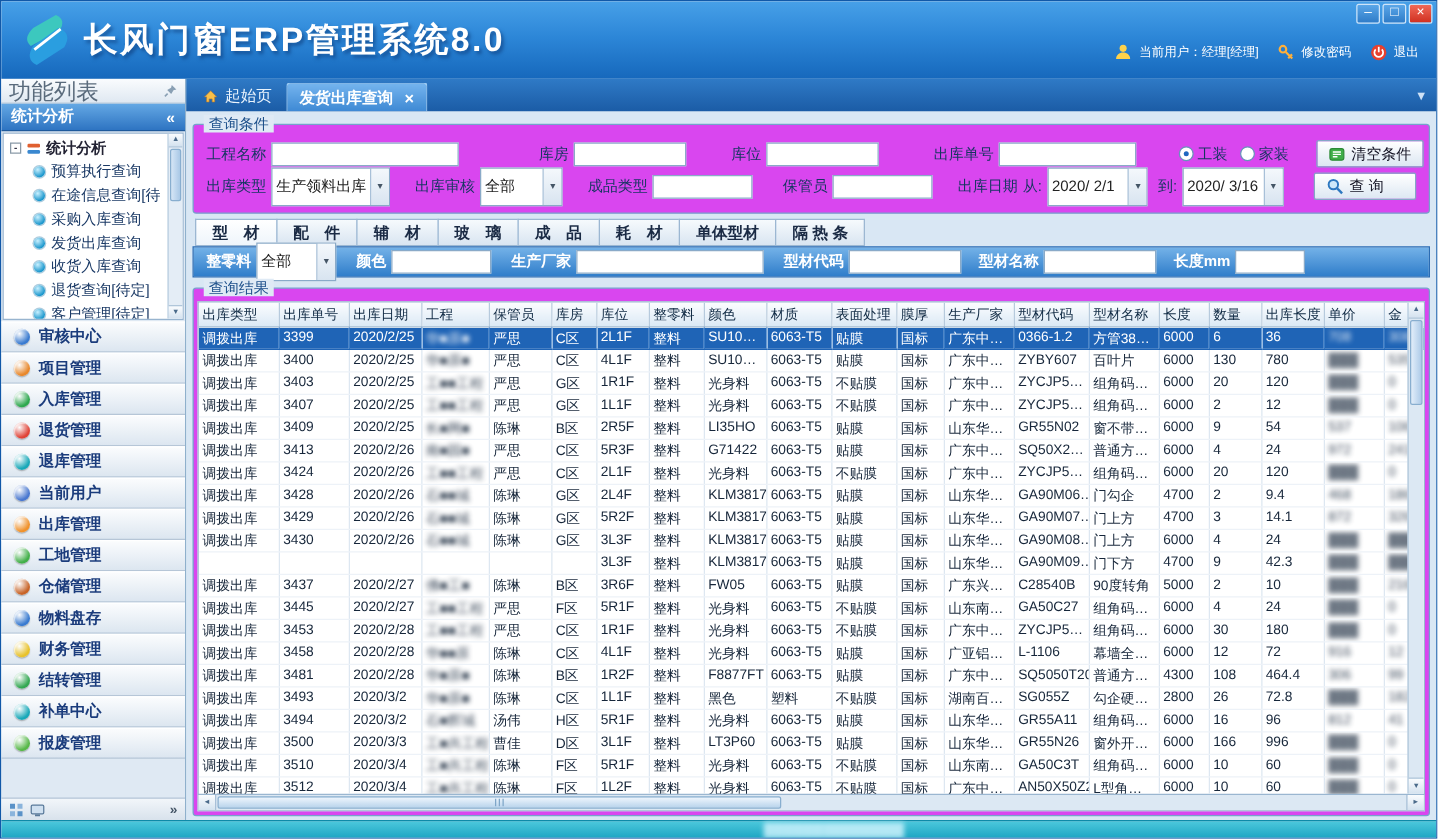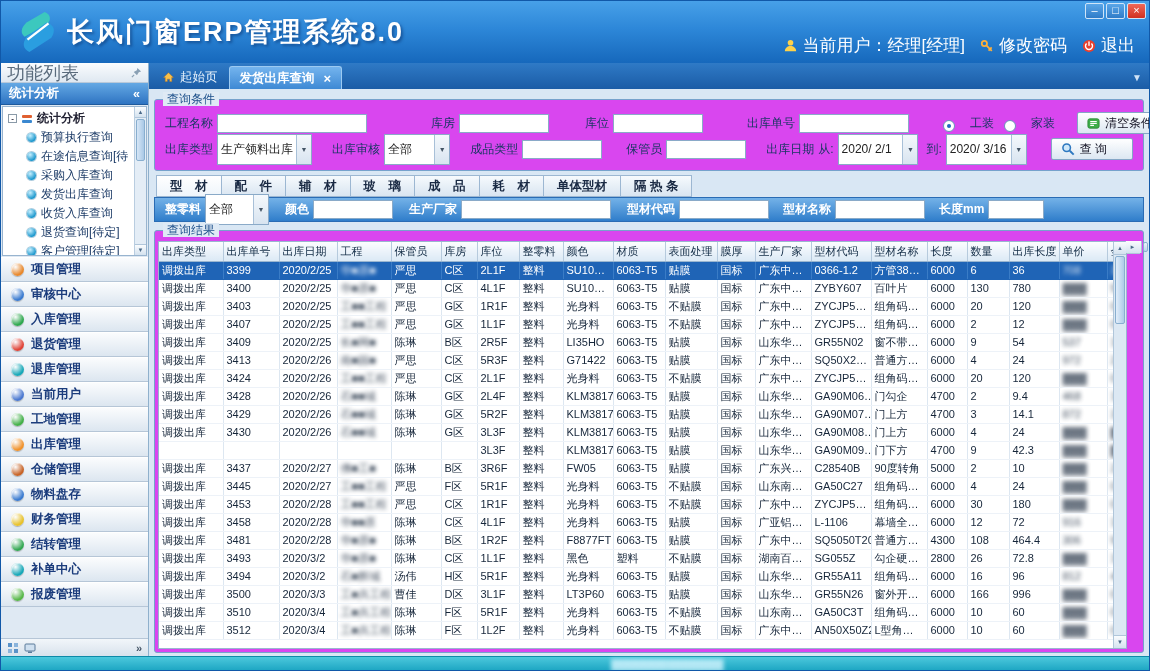--- a/index.html
+++ b/index.html
@@ -4,21 +4,21 @@
 <style>
   *{margin:0;padding:0;box-sizing:border-box}
   html,body{width:1150px;height:671px;overflow:hidden}
   body{font-family:"Liberation Sans","DejaVu Sans",sans-serif;}
   .app{position:relative;width:1150px;height:671px;background:#d9e7f4;overflow:hidden;border:1px solid #1158a8}
 
   
   .titlebar{position:relative;height:62px;background:linear-gradient(180deg,#47a0e8 0%,#2d87d8 45%,#1668bc 100%);}
   .logo{position:absolute;left:14px;top:9px;width:46px;height:44px}
   .app-title{position:absolute;left:66px;top:13px;font-size:27px;font-weight:bold;color:#fff;letter-spacing:2px;text-shadow:2px 2px 3px rgba(10,50,110,.55);white-space:nowrap}
-  .user-area{position:absolute;right:14px;top:33px;display:flex;align-items:center;gap:5px;color:#fff;font-size:17px;white-space:nowrap}
+  .user-area{position:absolute;right:14px;top:33px;display:flex;align-items:center;gap:5px;color:#fff;font-size:10px;white-space:nowrap}
   .user-area a{color:#fff;text-decoration:none;cursor:pointer}
   .winctl{position:absolute;top:2px;right:3px;display:flex;gap:2px}
   .wbtn{width:19px;height:16px;background:linear-gradient(#5aa6e8,#2f7cc8);border:1px solid #cfe4f8;color:#fff;font-size:11px;line-height:13px;text-align:center;cursor:pointer;border-radius:2px}
   .wbtn.close{background:linear-gradient(#f06858,#d03020)}
 
   
   .body{display:flex;height:593px}
   .main{flex:1;display:flex;flex-direction:column;min-width:0}
 
   
@@ -52,37 +52,37 @@
   
   .gbox{position:relative;border:1px solid #76a2cc;border-radius:3px;background:#d946ef}
   .glegend{position:absolute;top:-8px;left:8px;padding:0 4px;font-size:12px;color:#1c4f8a;background:#dfeaf5;line-height:14px;z-index:2}
   .qbox{height:72px;margin-top:8px;padding:10px 10px 2px;flex:0 0 72px}
   .qrow{display:flex;align-items:center;height:26px;font-size:12px;color:#14365f;white-space:nowrap}
   .ql{margin-right:4px}
   .ti{height:19px;border:1px solid #8aaac8;background:#fff;padding:0 3px;font-size:12px;color:#222;font-family:inherit}
   .combo{display:inline-flex;align-items:center;height:31px;border:1px solid #8aaac8;background:#fff;font-size:12px;color:#222}
   .combo .val{flex:1;padding:0 3px;overflow:hidden;white-space:nowrap}
   .combo .da{width:15px;height:100%;background:linear-gradient(#f4f8fc,#d8e4f0);border-left:1px solid #a8c0d8;color:#456;font-size:7px;display:flex;align-items:center;justify-content:center}
-  .radio{display:inline-flex;align-items:flex-end;gap:15px;margin-right:10px;cursor:pointer}
+  .radio{display:inline-flex;align-items:center;gap:3px;margin-right:10px;cursor:pointer}
   .rdot{width:12px;height:12px;border-radius:50%;border:1px solid #6a93bb;background:#fff;position:relative}
   .radio.checked .rdot::after{content:"";position:absolute;left:3px;top:3px;width:4px;height:4px;border-radius:50%;background:#1e68c0}
   .btn{height:22px;display:inline-flex;align-items:center;gap:5px;padding:0 9px;background:linear-gradient(#ffffff,#dce7f2);border:1px solid #85a6c6;border-radius:2px;font-size:12px;color:#112;cursor:pointer;font-family:inherit}
   .bic{display:inline-flex;align-items:center}
 
   
   .mat-tabs{display:flex;height:22px;margin-top:4px;padding-left:2px}
   .mtab{padding:0 13px;line-height:20px;font-size:12.5px;font-weight:bold;color:#1a2a44;background:linear-gradient(#f6fafd,#d9e5f1);border:1px solid #9cb7d2;border-right:none;cursor:pointer;white-space:nowrap}
   .mtab:last-child{border-right:1px solid #9cb7d2}
   .mtab.active{background:linear-gradient(#ffffff,#eef5fb)}
   .filter-bar{height:25px;background:linear-gradient(#74b2e8,#2f7dca);border:1px solid #2a6cb4;display:flex;align-items:center;padding:0 10px;color:#fff;font-size:12px;font-weight:bold;white-space:nowrap;flex:0 0 25px}
   .fl{margin:0 4px 0 0}
   .filter-bar .ti,.filter-bar .combo{font-weight:normal}
 
   
-  .rbox{flex:1;margin-top:8px;min-height:0;padding:10px 3px 3px;display:flex;flex-direction:row}
+  .rbox{flex:1;margin-top:8px;min-height:0;padding:10px 3px 3px;display:flex;flex-direction:column}
   .tablewrap{flex:1;position:relative;overflow:hidden;background:#fff;border:1px solid #9ab6d0;min-height:0}
   .grid{border-collapse:collapse;table-layout:fixed;font-size:11px}
   .grid th{height:19px;background:linear-gradient(#fcfdff,#dbe9f5);border-right:1px solid #b6cadd;border-bottom:1px solid #9ab6d0;font-weight:normal;color:#102a44;padding:0 3px;text-align:left;white-space:nowrap;overflow:hidden}
   .grid td{height:18px;border-right:1px solid #dde7f1;border-bottom:1px solid #edf2f8;padding:0 3px;white-space:nowrap;overflow:hidden;color:#16263a}
   .grid tr.sel td{background:#1f64b6;color:#fff;border-right-color:#3a7cc6;border-bottom-color:#1f64b6}
   .blurred{filter:blur(2px);opacity:.85}
   .vscroll{position:absolute;top:0;right:0;bottom:0;width:13px;background:#dce8f3;border-left:1px solid #b0c6da;z-index:3}
   .varrow{height:13px;display:flex;align-items:center;justify-content:center;font-size:6px;color:#4a6a8a;background:linear-gradient(#fafcfe,#d4e2ef);border-bottom:1px solid #b0c6da}
   .varrow.bottom{position:absolute;bottom:0;left:0;right:0;border-top:1px solid #b0c6da;border-bottom:none}
   .vthumb{position:absolute;top:14px;left:1px;width:10px;height:68px;background:linear-gradient(90deg,#e2eefa,#aecbe8);border:1px solid #88aecf;border-radius:2px}
@@ -202,50 +202,50 @@
           </div>
         <div class="tscroll">
           <div class="tarrow">▲</div>
           <div class="tthumb"></div>
           <div class="tarrow bottom">▼</div>
         </div>
       </div>
       <div class="navs">
 
       <div class="navg">
+            <span class="gic" style="background: radial-gradient(circle at 35% 30%, rgba(255, 255, 255, 0.85), rgb(58, 123, 208) 65%);"></span>
+            <span>审核中心</span>
+          </div>
+          <div class="navg">
             <span class="gic" style="background: radial-gradient(circle at 35% 30%, rgba(255, 255, 255, 0.85), rgb(232, 136, 44) 65%);"></span>
             <span>项目管理</span>
           </div>
           <div class="navg">
-            <span class="gic" style="background: radial-gradient(circle at 35% 30%, rgba(255, 255, 255, 0.85), rgb(58, 123, 208) 65%);"></span>
-            <span>审核中心</span>
-          </div>
-          <div class="navg">
             <span class="gic" style="background: radial-gradient(circle at 35% 30%, rgba(255, 255, 255, 0.85), rgb(47, 168, 79) 65%);"></span>
             <span>入库管理</span>
           </div>
           <div class="navg">
             <span class="gic" style="background: radial-gradient(circle at 35% 30%, rgba(255, 255, 255, 0.85), rgb(224, 68, 56) 65%);"></span>
             <span>退货管理</span>
           </div>
           <div class="navg">
             <span class="gic" style="background: radial-gradient(circle at 35% 30%, rgba(255, 255, 255, 0.85), rgb(24, 168, 184) 65%);"></span>
             <span>退库管理</span>
           </div>
           <div class="navg">
             <span class="gic" style="background: radial-gradient(circle at 35% 30%, rgba(255, 255, 255, 0.85), rgb(74, 120, 208) 65%);"></span>
             <span>当前用户</span>
           </div>
           <div class="navg">
+            <span class="gic" style="background: radial-gradient(circle at 35% 30%, rgba(255, 255, 255, 0.85), rgb(240, 146, 44) 65%);"></span>
+            <span>出库管理</span>
+          </div>
+          <div class="navg">
             <span class="gic" style="background: radial-gradient(circle at 35% 30%, rgba(255, 255, 255, 0.85), rgb(67, 176, 73) 65%);"></span>
             <span>工地管理</span>
-          </div>
-          <div class="navg">
-            <span class="gic" style="background: radial-gradient(circle at 35% 30%, rgba(255, 255, 255, 0.85), rgb(240, 146, 44) 65%);"></span>
-            <span>出库管理</span>
           </div>
           <div class="navg">
             <span class="gic" style="background: radial-gradient(circle at 35% 30%, rgba(255, 255, 255, 0.85), rgb(200, 100, 40) 65%);"></span>
             <span>仓储管理</span>
           </div>
           <div class="navg">
             <span class="gic" style="background: radial-gradient(circle at 35% 30%, rgba(255, 255, 255, 0.85), rgb(58, 123, 208) 65%);"></span>
             <span>物料盘存</span>
           </div>
           <div class="navg">

